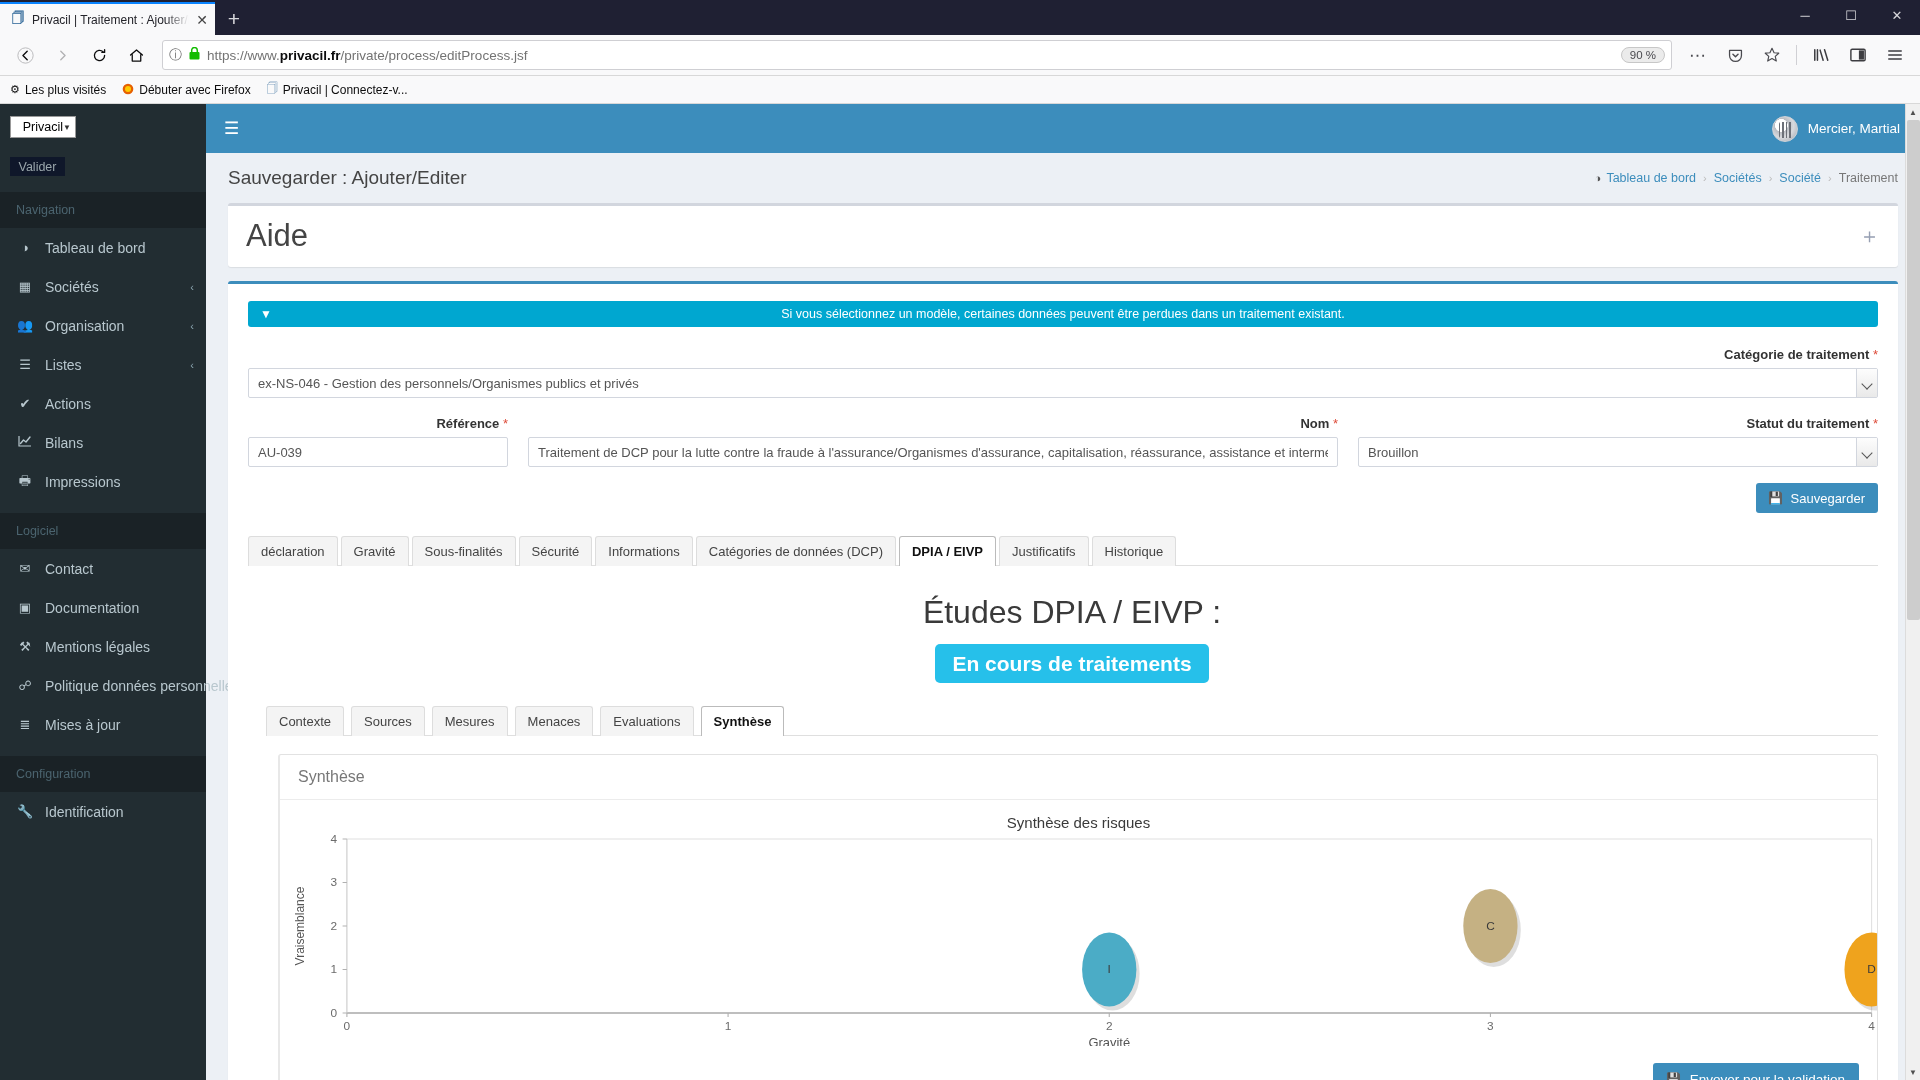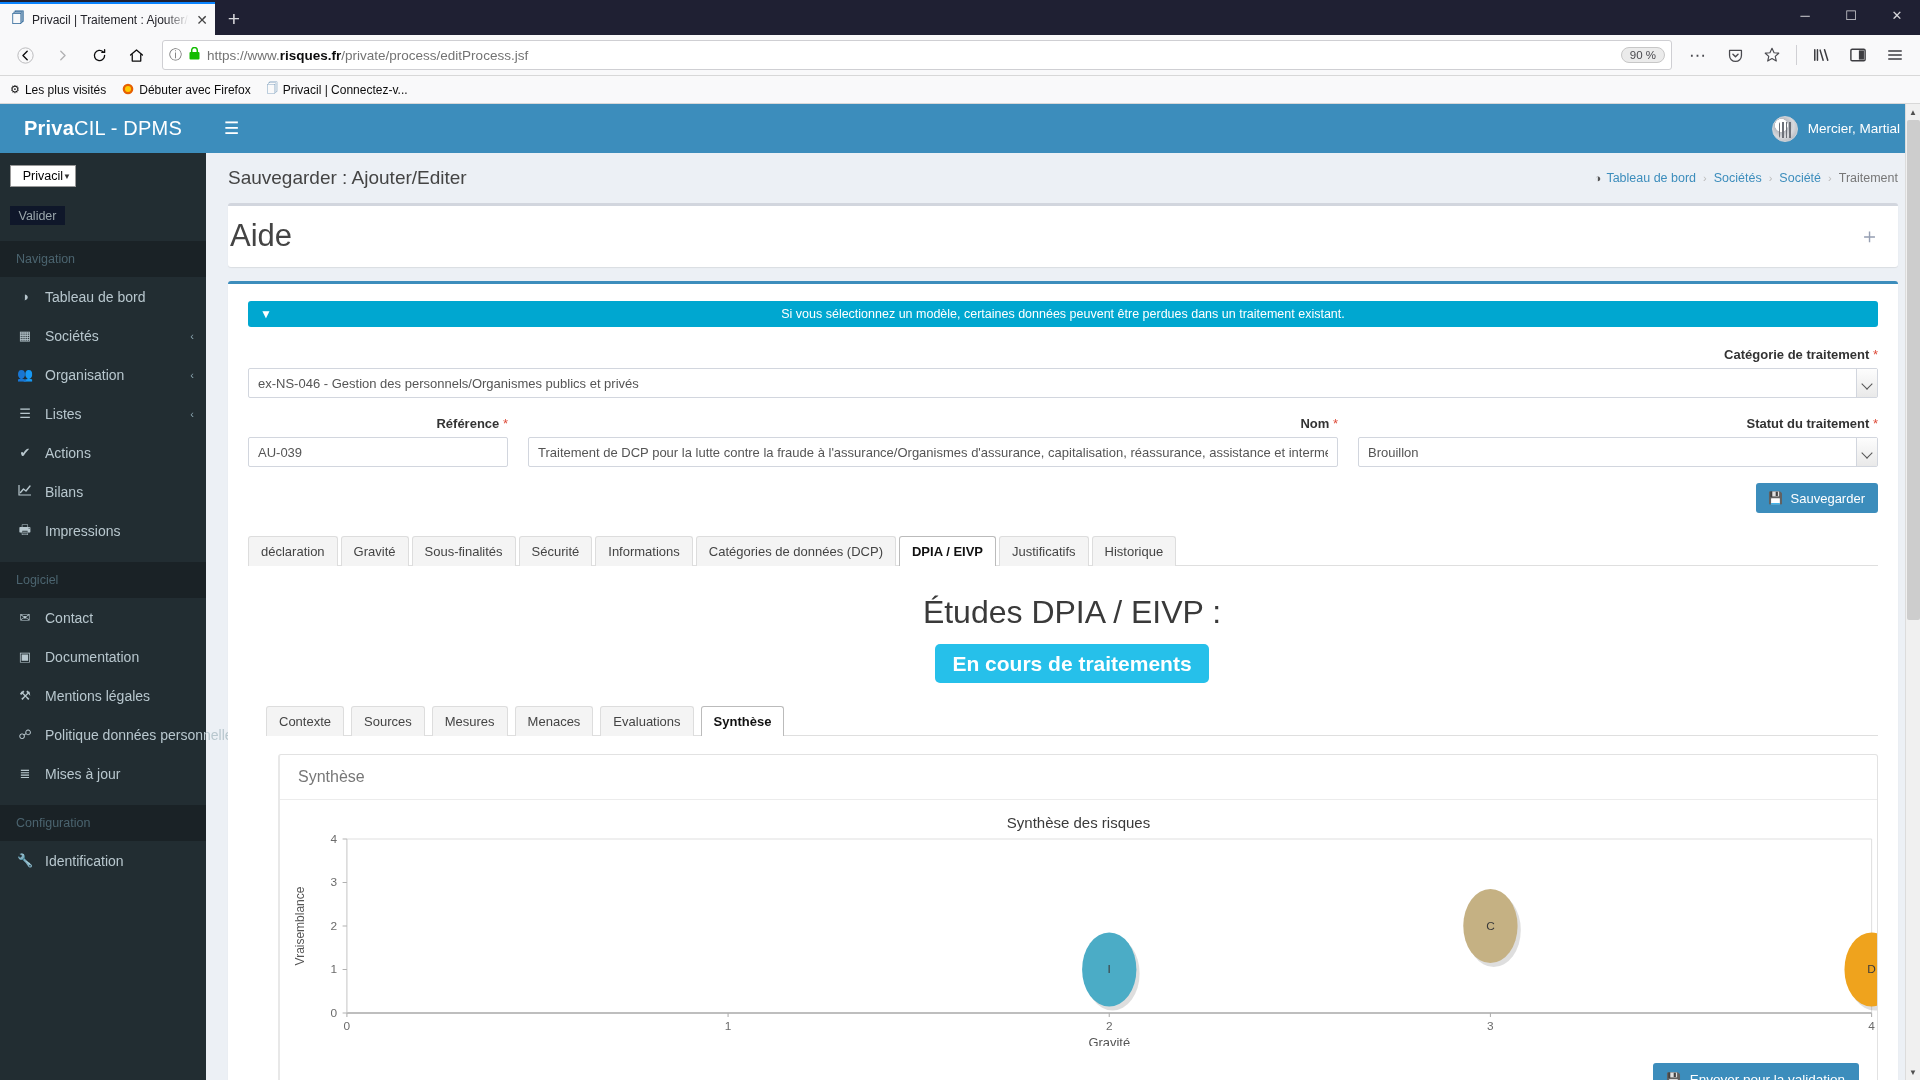--- a/index.html
+++ b/index.html
@@ -133,21 +133,21 @@
   .page-title { font-size: 19px; color: #444; font-weight: 400; }
   .breadcrumb { margin-left: auto; display: flex; align-items: center; gap: 7px; font-size: 12.5px; }
   .bc-link { color: #3c8dbc; cursor: pointer; display: flex; align-items: center; gap: 5px; }
   .bc-sep { color: #bbb; font-size: 11px; }
   .bc-current { color: #777; }
 
   .scroll-area { flex: 1 1 auto; overflow: hidden; padding: 0 22px 0 22px; position: relative; }
 
   .aide-box {
     background: #fff; border-top: 3px solid #d2d6de; border-radius: 3px;
-    padding: 14px 18px 16px 2px; display: flex; align-items: center;
+    padding: 14px 18px 16px 18px; display: flex; align-items: center;
     box-shadow: 0 1px 1px rgba(0,0,0,.08);
   }
   .aide-title { font-size: 31px; color: #444; font-weight: 400; line-height: 1; }
   .aide-plus { margin-left: auto; color: #97a0b3; font-size: 21px; cursor: pointer; line-height: 1; }
 
   .panel {
     background: #fff; border-top: 3px solid #3c8dbc; border-radius: 3px;
     margin-top: 14px; padding: 17px 20px 20px 20px; box-shadow: 0 1px 1px rgba(0,0,0,.08);
   }
   .alert-info {
@@ -281,21 +281,21 @@
     </div>
 
     <div class="urlbar">
       <span class="url-info">ⓘ</span>
       <span class="lock">
         <svg width="11" height="13" viewBox="0 0 11 13">
             <rect x="0.5" y="5" width="10" height="7.5" rx="1" fill="#12bc00"></rect>
             <path d="M2.7 5 V3.3a2.8 2.8 0 0 1 5.6 0V5" fill="none" stroke="#12bc00" stroke-width="1.5"></path>
           </svg>
       </span>
-      <span class="url-text"><span>https://www.</span><b>risques.fr</b><span>/private/process/editProcess.jsf</span></span>
+      <span class="url-text"><span>https://www.</span><b>privacil.fr</b><span>/private/process/editProcess.jsf</span></span>
       <span class="zoom-badge">90 %</span>
     </div>
 
     <div class="nav-btn">
         <span style="font-size:17px;letter-spacing:1px;color:#4a4a4f;">⋯</span>
       </div>
     <div class="nav-btn">
       <svg width="17" height="17" viewBox="0 0 20 20">
           <path d="M3 4h14v6a7 7 0 0 1-14 0z" fill="none" stroke="#4a4a4f" stroke-width="1.5" stroke-linejoin="round"></path>
           <path d="M7 8.5 L10 11.5 L13 8.5" fill="none" stroke="#4a4a4f" stroke-width="1.7" stroke-linecap="round" stroke-linejoin="round"></path>
@@ -341,24 +341,20 @@
     </div>
     <div class="bm">
       <span class="bm-ico" style="color:#2a6496;">🗍</span>
       <span>Privacil | Connectez-v...</span>
     </div>
   </div>
 
   <div class="viewport">
 
     <div class="sidebar">
-      <div class="brand">
-        <b>Priva</b>
-          <span class="light">CIL - DPMS</span>
-      </div>
       <div class="company-box">
         <div class="company-select">
           <span>Privacil</span>
           <span class="caret">▼</span>
         </div>
         <div class="valider-btn">Valider</div>
       </div>
 
       <div class="nav-header">Navigation</div>
       <div class="nav-item">

